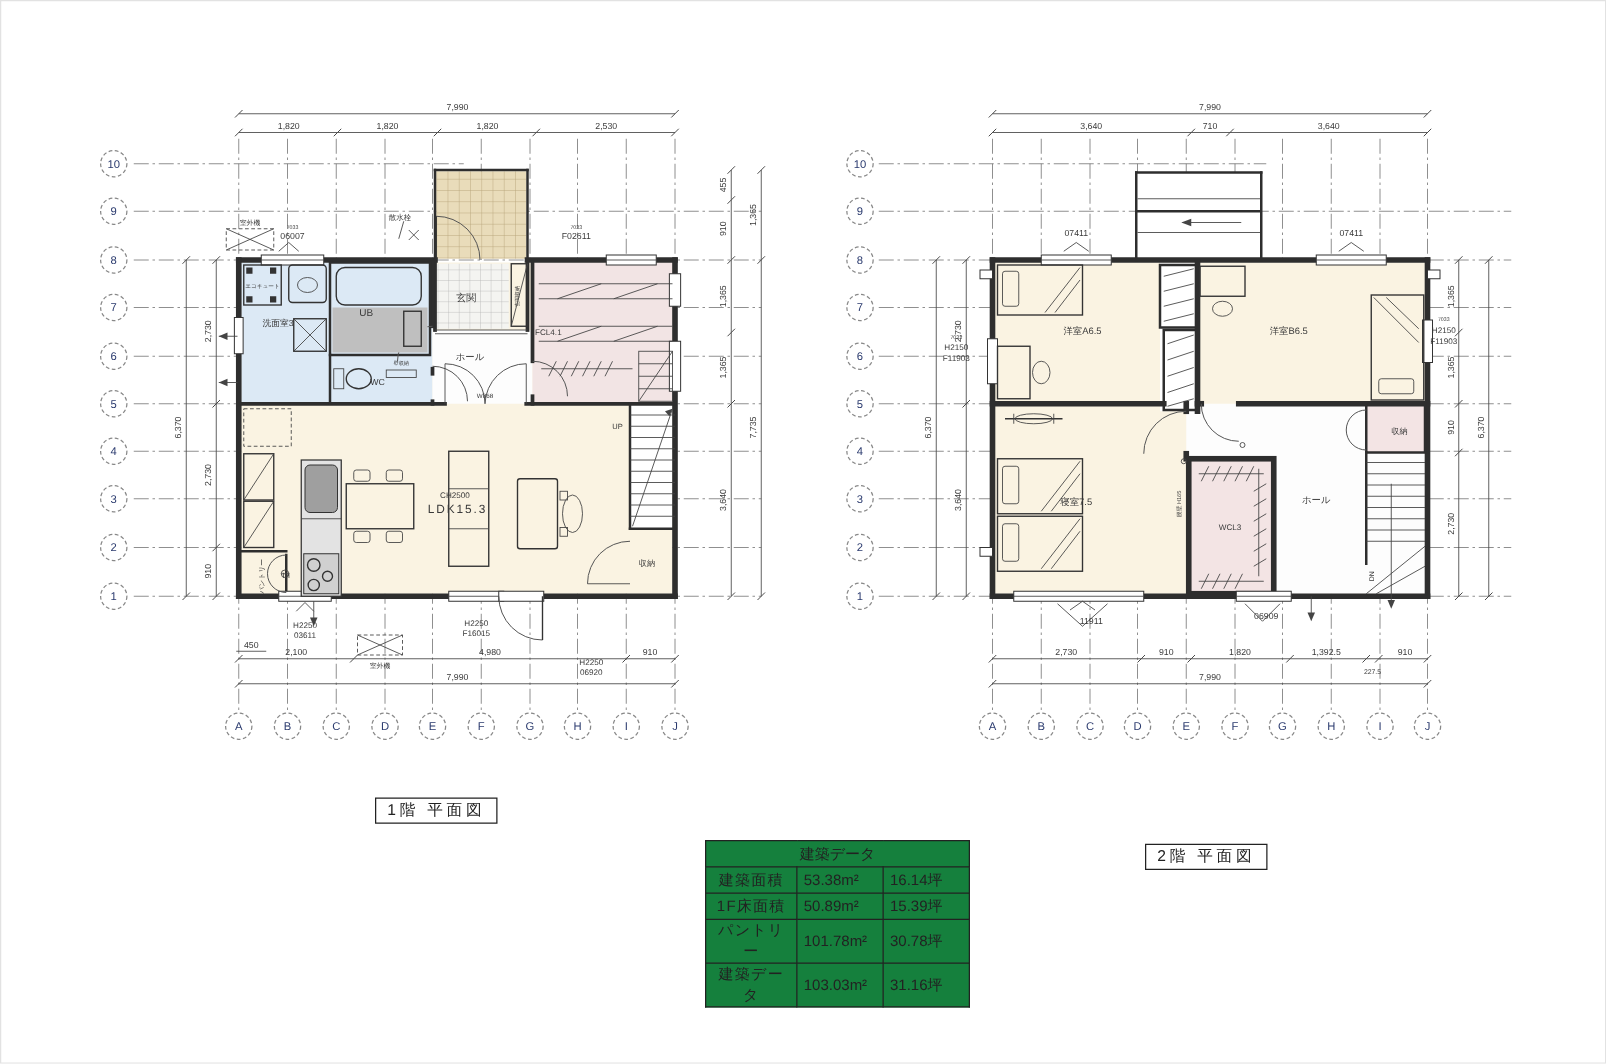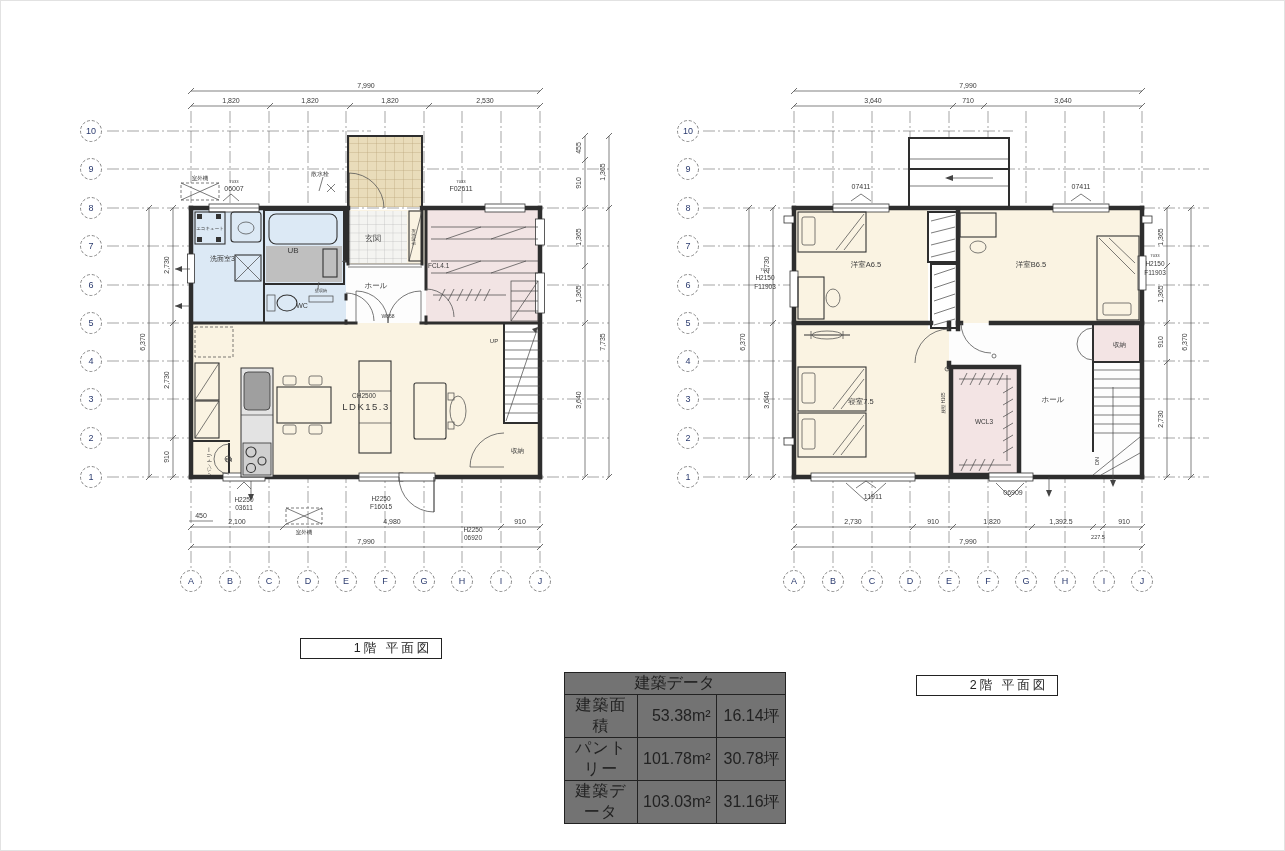--- a/index.html
+++ b/index.html
@@ -15,25 +15,25 @@
   .dim{stroke:#4a4a4a;stroke-width:0.7;fill:none;}
   .tk{stroke:#4a4a4a;stroke-width:0.8;}
   .wall{stroke:#2e2e2e;stroke-width:4.5;fill:none;stroke-linecap:square;}
   .wall3{stroke:#2e2e2e;stroke-width:3;fill:none;stroke-linecap:square;}
   .wall2{stroke:#2e2e2e;stroke-width:2;fill:none;stroke-linecap:square;}
   .fix{stroke:#333;stroke-width:1.1;fill:none;}
   .fixt{stroke:#444;stroke-width:0.7;fill:none;}
   .arc{stroke:#555;stroke-width:0.8;fill:none;}
   .bub{fill:#fff;stroke:#888;stroke-width:1;stroke-dasharray:3 2;}
   .winr{fill:#ffffff;stroke:#333;stroke-width:0.8;}
-  .plan-title{position:absolute;border:1px solid #222;color:#222;font-size:12.5px;letter-spacing:3px;text-align:center;line-height:19px;height:19px;width:96px;background:#fff;padding-left:44px;}
-  table.datatable{position:absolute;border-collapse:collapse;background:#737373;font-size:16px;color:#222;}
+  .plan-title{position:absolute;border:1px solid #222;color:#222;font-size:12.5px;letter-spacing:3px;text-align:center;line-height:19px;height:19px;width:96px;background:#fff;}
+  table.datatable{position:absolute;border-collapse:collapse;background:#15803d;font-size:12px;color:#222;}
   table.datatable th,table.datatable td{border:1px solid #222;padding:0 5px;height:20px;font-weight:normal;}
   td.lbl{width:62px;text-align:center;letter-spacing:1px;}
-  td.num{width:58px;text-align:right;}
+  td.num{width:58px;}
 </style>
 </head>
 <body>
 
 <div id="canvas">
 
 <svg style="left:60px;top:70px" width="600" height="520" viewBox="0 0 600 520">
   <defs>
     <pattern id="p1tan" width="9" height="9" patternUnits="userSpaceOnUse">
           <rect width="9" height="9" fill="#e9dcba"></rect>
@@ -694,20 +694,25 @@
   <tbody>
     <tr>
           <th colspan="3">建築データ</th>
         </tr>
     <tr>
       <td class="lbl">建築面積</td>
       <td class="num">53.38m²</td>
       <td class="num">16.14坪</td>
     </tr>
     <tr>
+      <td class="lbl">1F床面積</td>
+      <td class="num">50.89m²</td>
+      <td class="num">15.39坪</td>
+    </tr>
+    <tr>
       <td class="lbl">パントリー</td>
       <td class="num">101.78m²</td>
       <td class="num">30.78坪</td>
     </tr>
     <tr>
       <td class="lbl">建築データ</td>
       <td class="num">103.03m²</td>
       <td class="num">31.16坪</td>
     </tr>
   </tbody>

